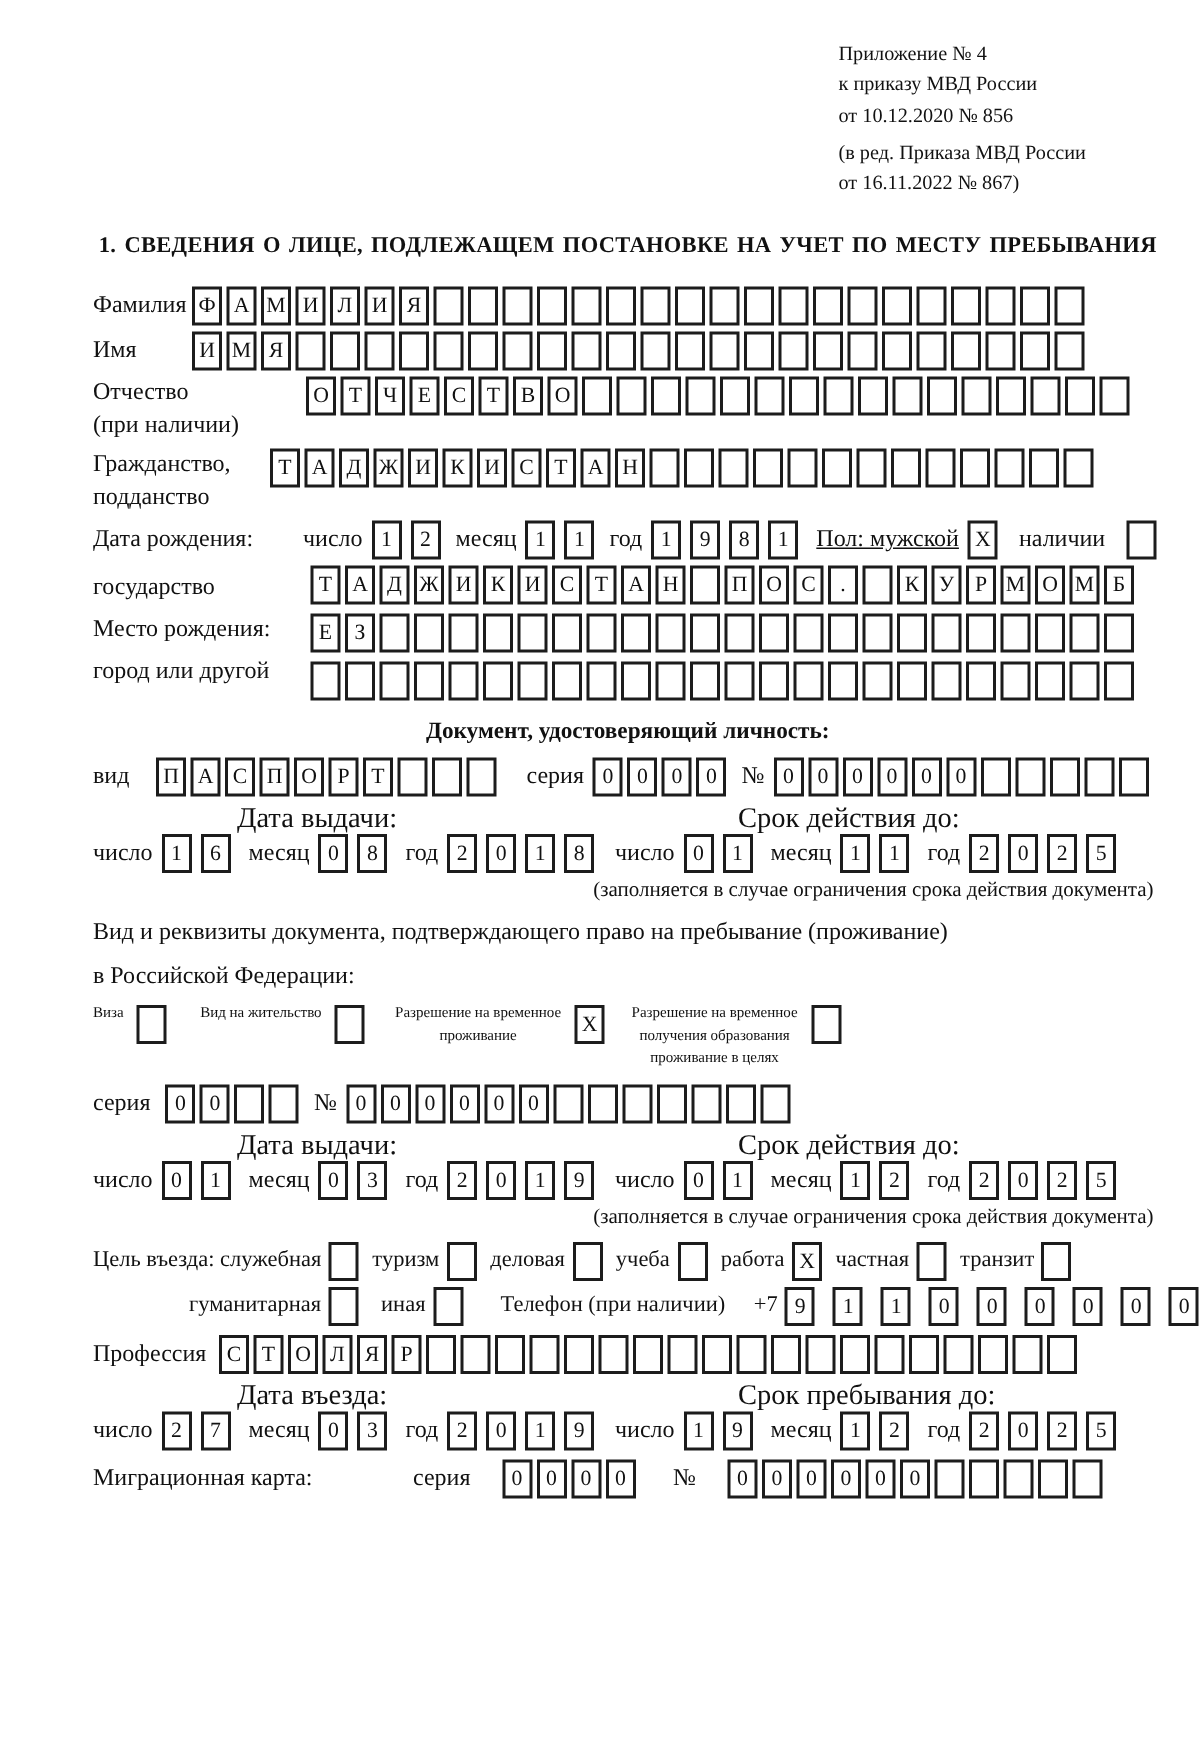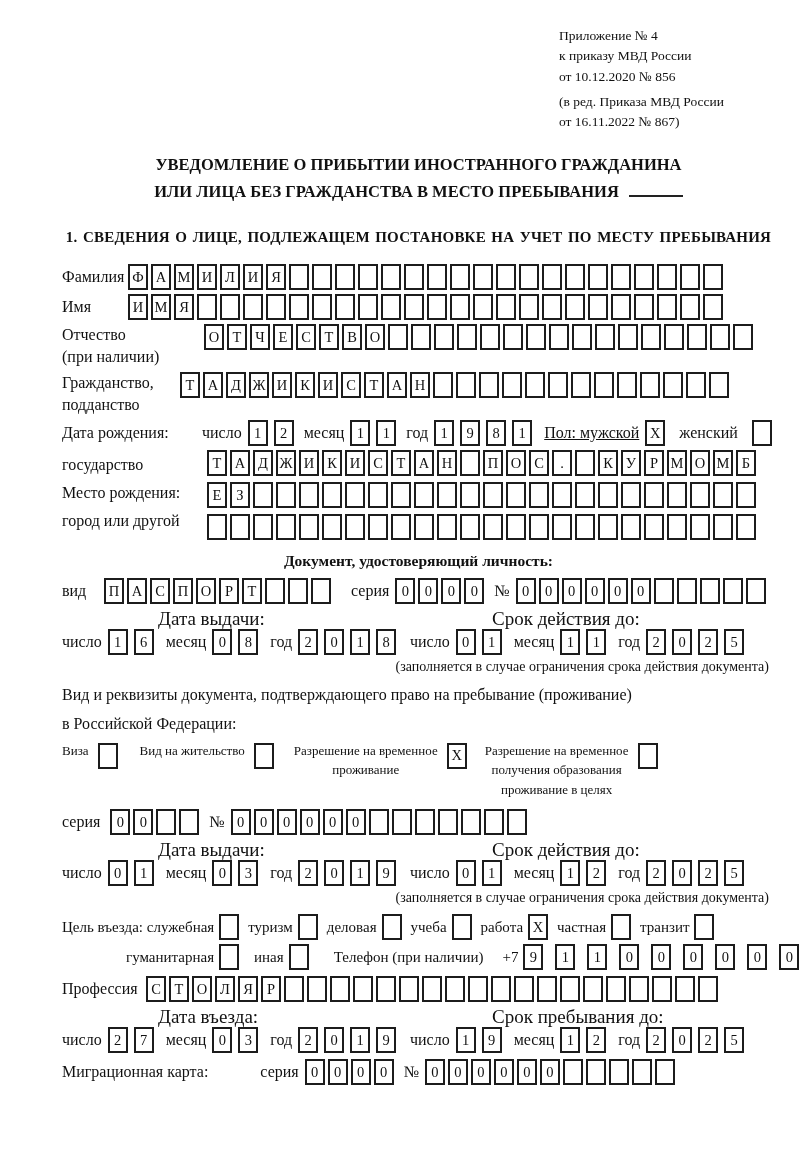--- a/index.html
+++ b/index.html
@@ -32,21 +32,21 @@
   .dhead .h2{position:absolute;left:430px;}
   .dg{display:flex;align-items:center;}
   .dg .lb{margin-right:6px;font-size:16px;}
   .dg .cells{gap:6px;margin-right:12px;}
   .dg .cells:last-child{margin-right:0;}
   .dgleft{width:348px;flex:0 0 auto;}
   .note{text-align:right;font-size:14px;margin:0 6px 8px 0;}
   .plain{font-size:16px;line-height:1.55;margin-bottom:4px;}
   .permits{margin-top:2px;margin-bottom:10px;}
   .popt{display:flex;align-items:flex-start;flex:0 0 auto;}
-  .popt .plab{font-size:13px;line-height:1.5;text-align:center;}
+  .popt .plab{font-size:10px;line-height:1.5;text-align:center;}
   .popt .cell{margin-left:9px;margin-top:2px;}
   .purpose{align-items:center;font-size:15px;}
   .purpose .plb{margin-right:5px;white-space:nowrap;}
   .purpose .cell{margin-right:9px;}
   .purpose .cell:last-child{margin-right:0;}
   .mig .flab{margin-right:42px;}
   .inlb{font-size:16px;line-height:26px;margin:0 6px 0 10px;flex:0 0 auto;}
 </style>
 </head>
 <body>
@@ -57,24 +57,20 @@
     <div>Приложение № 4</div>
     <div>к приказу МВД России</div>
     <div>от 10.12.2020 № 856</div>
     <div class="grp2">
       <div>(в ред. Приказа МВД России</div>
       <div>от 16.11.2022 № 867)</div>
     </div>
   </div>
 
 
-  <div class="title">
-    <div>УВЕДОМЛЕНИЕ О ПРИБЫТИИ ИНОСТРАННОГО ГРАЖДАНИНА</div>
-    <div><span>ИЛИ ЛИЦА БЕЗ ГРАЖДАНСТВА В МЕСТО ПРЕБЫВАНИЯ</span><span class="uline"></span></div>
-  </div>
 
   <div class="sect">1. СВЕДЕНИЯ О ЛИЦЕ, ПОДЛЕЖАЩЕМ ПОСТАНОВКЕ НА УЧЕТ ПО МЕСТУ ПРЕБЫВАНИЯ</div>
 
   <div class="body">
 
     <div class="frow">
       <span class="flab" style="width:66px;">Фамилия</span>
       <span class="cells">
           <span class="cell">Ф</span>
           <span class="cell">А</span>
@@ -217,21 +213,21 @@
         </span>
       <span class="inlb">год</span>
       <span class="cells" style="gap:6px;">
           <span class="cell">1</span>
           <span class="cell">9</span>
           <span class="cell">8</span>
           <span class="cell">1</span>
         </span>
       <span class="inlb" style="margin-left:12px;text-decoration:underline;">Пол: мужской</span>
       <span class="cell">X</span>
-      <span class="inlb" style="margin-left:14px;">женский</span>
+      <span class="inlb" style="margin-left:14px;">наличии</span>
       <span class="cell" style="margin-left:8px;"></span>
     </div>
 
     <div class="frow" style="margin-top:4px;">
       <span class="lines" style="width:145px;flex:0 0 auto;">
         <div style="line-height:30px;">государство</div>
         <div style="line-height:26px;">Место рождения:</div>
         <div style="line-height:30px;">город или другой</div>
       </span>
       <span class="cellcol">
@@ -614,21 +610,21 @@
         <span class="lb">год</span>
           <span class="cells">
             <span class="cell">2</span>
             <span class="cell">0</span>
             <span class="cell">2</span>
             <span class="cell">5</span>
           </span>
       </span>
     </div>
 
-    <div class="frow mig" style="align-items:center;margin-top:6px;">
+    <div class="frow mig" style="align-items:center;margin-top:6px;gap:15px;">
       <span class="flab">Миграционная карта:</span>
       <span class="inlb">серия</span>
       <span class="cells">
           <span class="cell">0</span>
           <span class="cell">0</span>
           <span class="cell">0</span>
           <span class="cell">0</span>
         </span>
       <span class="inlb">№</span>
       <span class="cells">

